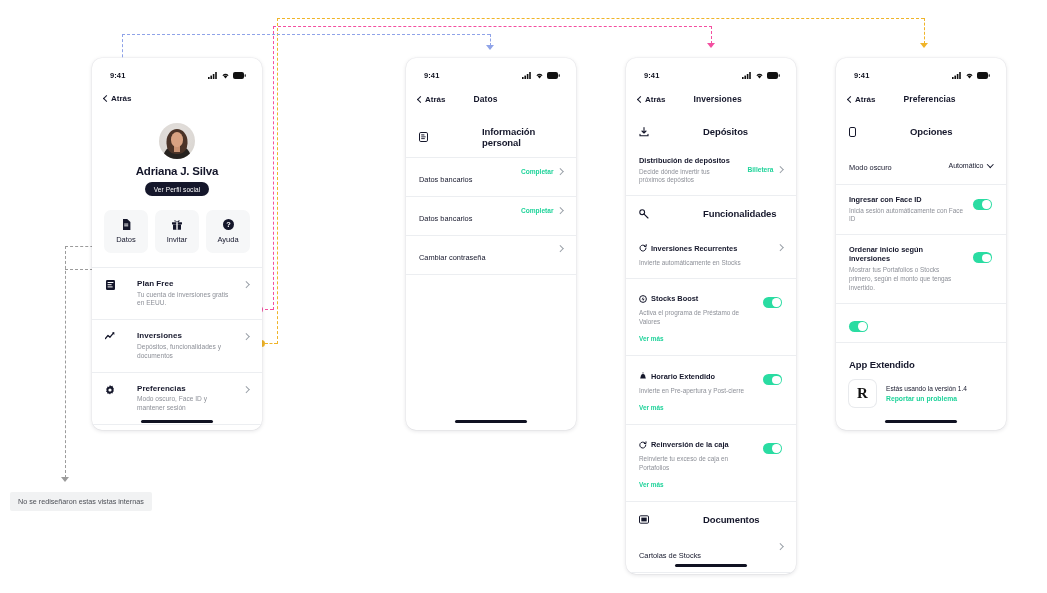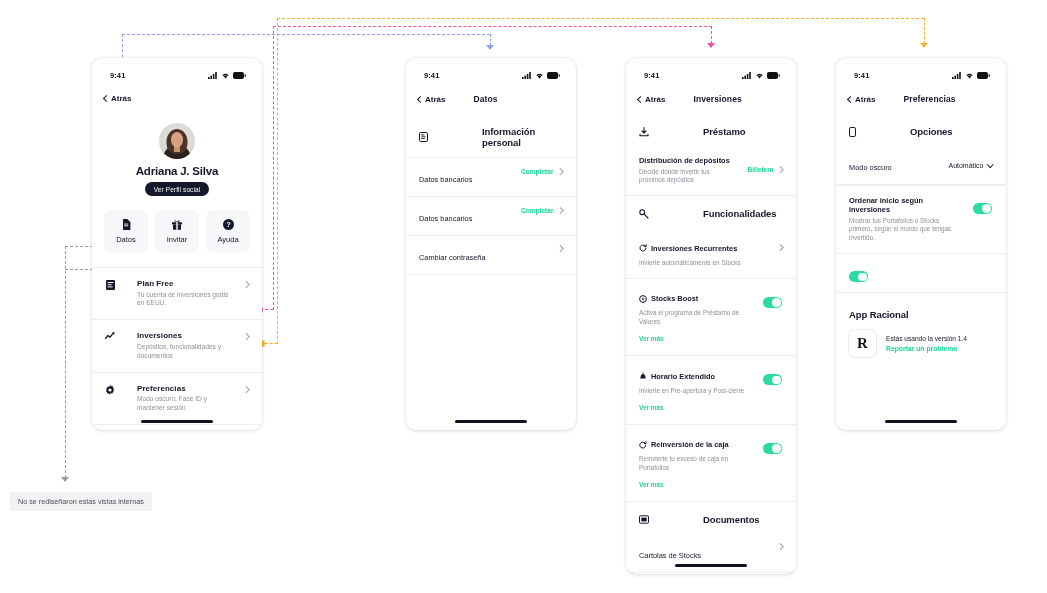--- a/index.html
+++ b/index.html
@@ -363,21 +363,21 @@
       <span class="navtitle">Inversiones</span>
     </div>
 
     <div class="sechead">
       <span>
         <svg width="10" height="10" viewBox="0 0 10 10">
             <path d="M5 .6v5.2M3 4l2 2 2-2" stroke="#15172b" stroke-width="1.1" fill="none" stroke-linecap="round" stroke-linejoin="round"></path>
             <path d="M1 7.3v1.5h8V7.3" stroke="#15172b" stroke-width="1.1" fill="none" stroke-linecap="round"></path>
           </svg>
       </span>
-      <span class="t">Préstamo</span>
+      <span class="t">Depósitos</span>
     </div>
     <div class="lrow">
       <span class="lleft">
         <span class="ltitle" style="display:block;font-weight:600">Distribución de depósitos</span>
         <span class="lsub" style="display:block;max-width:88px">Decide dónde invertir tus próximos depósitos</span>
       </span>
       <span class="act" style="margin-top:10px">
         <span class="actlink">Billetera</span>
         <i class="chev-r" style="margin-top:0"></i>
       </span>
@@ -525,20 +525,29 @@
 
     <div class="lrow" style="align-items:center">
       <span class="lleft"><span class="ltitle">Modo oscuro</span></span>
       <span class="selval">
         <span>Automático</span>
         <i class="chev-d"></i>
       </span>
     </div>
     <div class="divider"></div>
 
+    <div class="lrow">
+      <span class="lleft">
+        <span class="ltitle" style="display:block;font-weight:600">Ingresar con Face ID</span>
+        <span class="lsub" style="display:block">Inicia sesión automáticamente con Face ID</span>
+      </span>
+      <span class="toggle" style="margin-top:4px">
+          <i class="knob"></i>
+        </span>
+    </div>
     <div class="divider"></div>
 
     <div class="lrow">
       <span class="lleft">
         <span class="ltitle" style="display:block;font-weight:600">Ordenar inicio según inversiones</span>
         <span class="lsub" style="display:block;max-width:105px">Mostrar tus Portafolios o Stocks primero, según el monto que tengas invertido.</span>
       </span>
       <span class="toggle" style="margin-top:7px">
           <i class="knob"></i>
         </span>
@@ -546,21 +555,21 @@
     <div class="divider"></div>
 
     <div class="lrow">
       <span class="toggle" style="margin-top:7px">
           <i class="knob"></i>
         </span>
     </div>
     <div class="divider"></div>
 
     <div class="appblk">
-      <div class="apptitle">App Racional</div>
+      <div class="apptitle">App Extendido</div>
       <div class="approw">
         <div class="applogo">R</div>
         <div>
           <div class="appver">Estás usando la versión 1.4</div>
           <div class="appreport">Reportar un problema</div>
         </div>
       </div>
     </div>
 
     <div class="homebar"></div>

